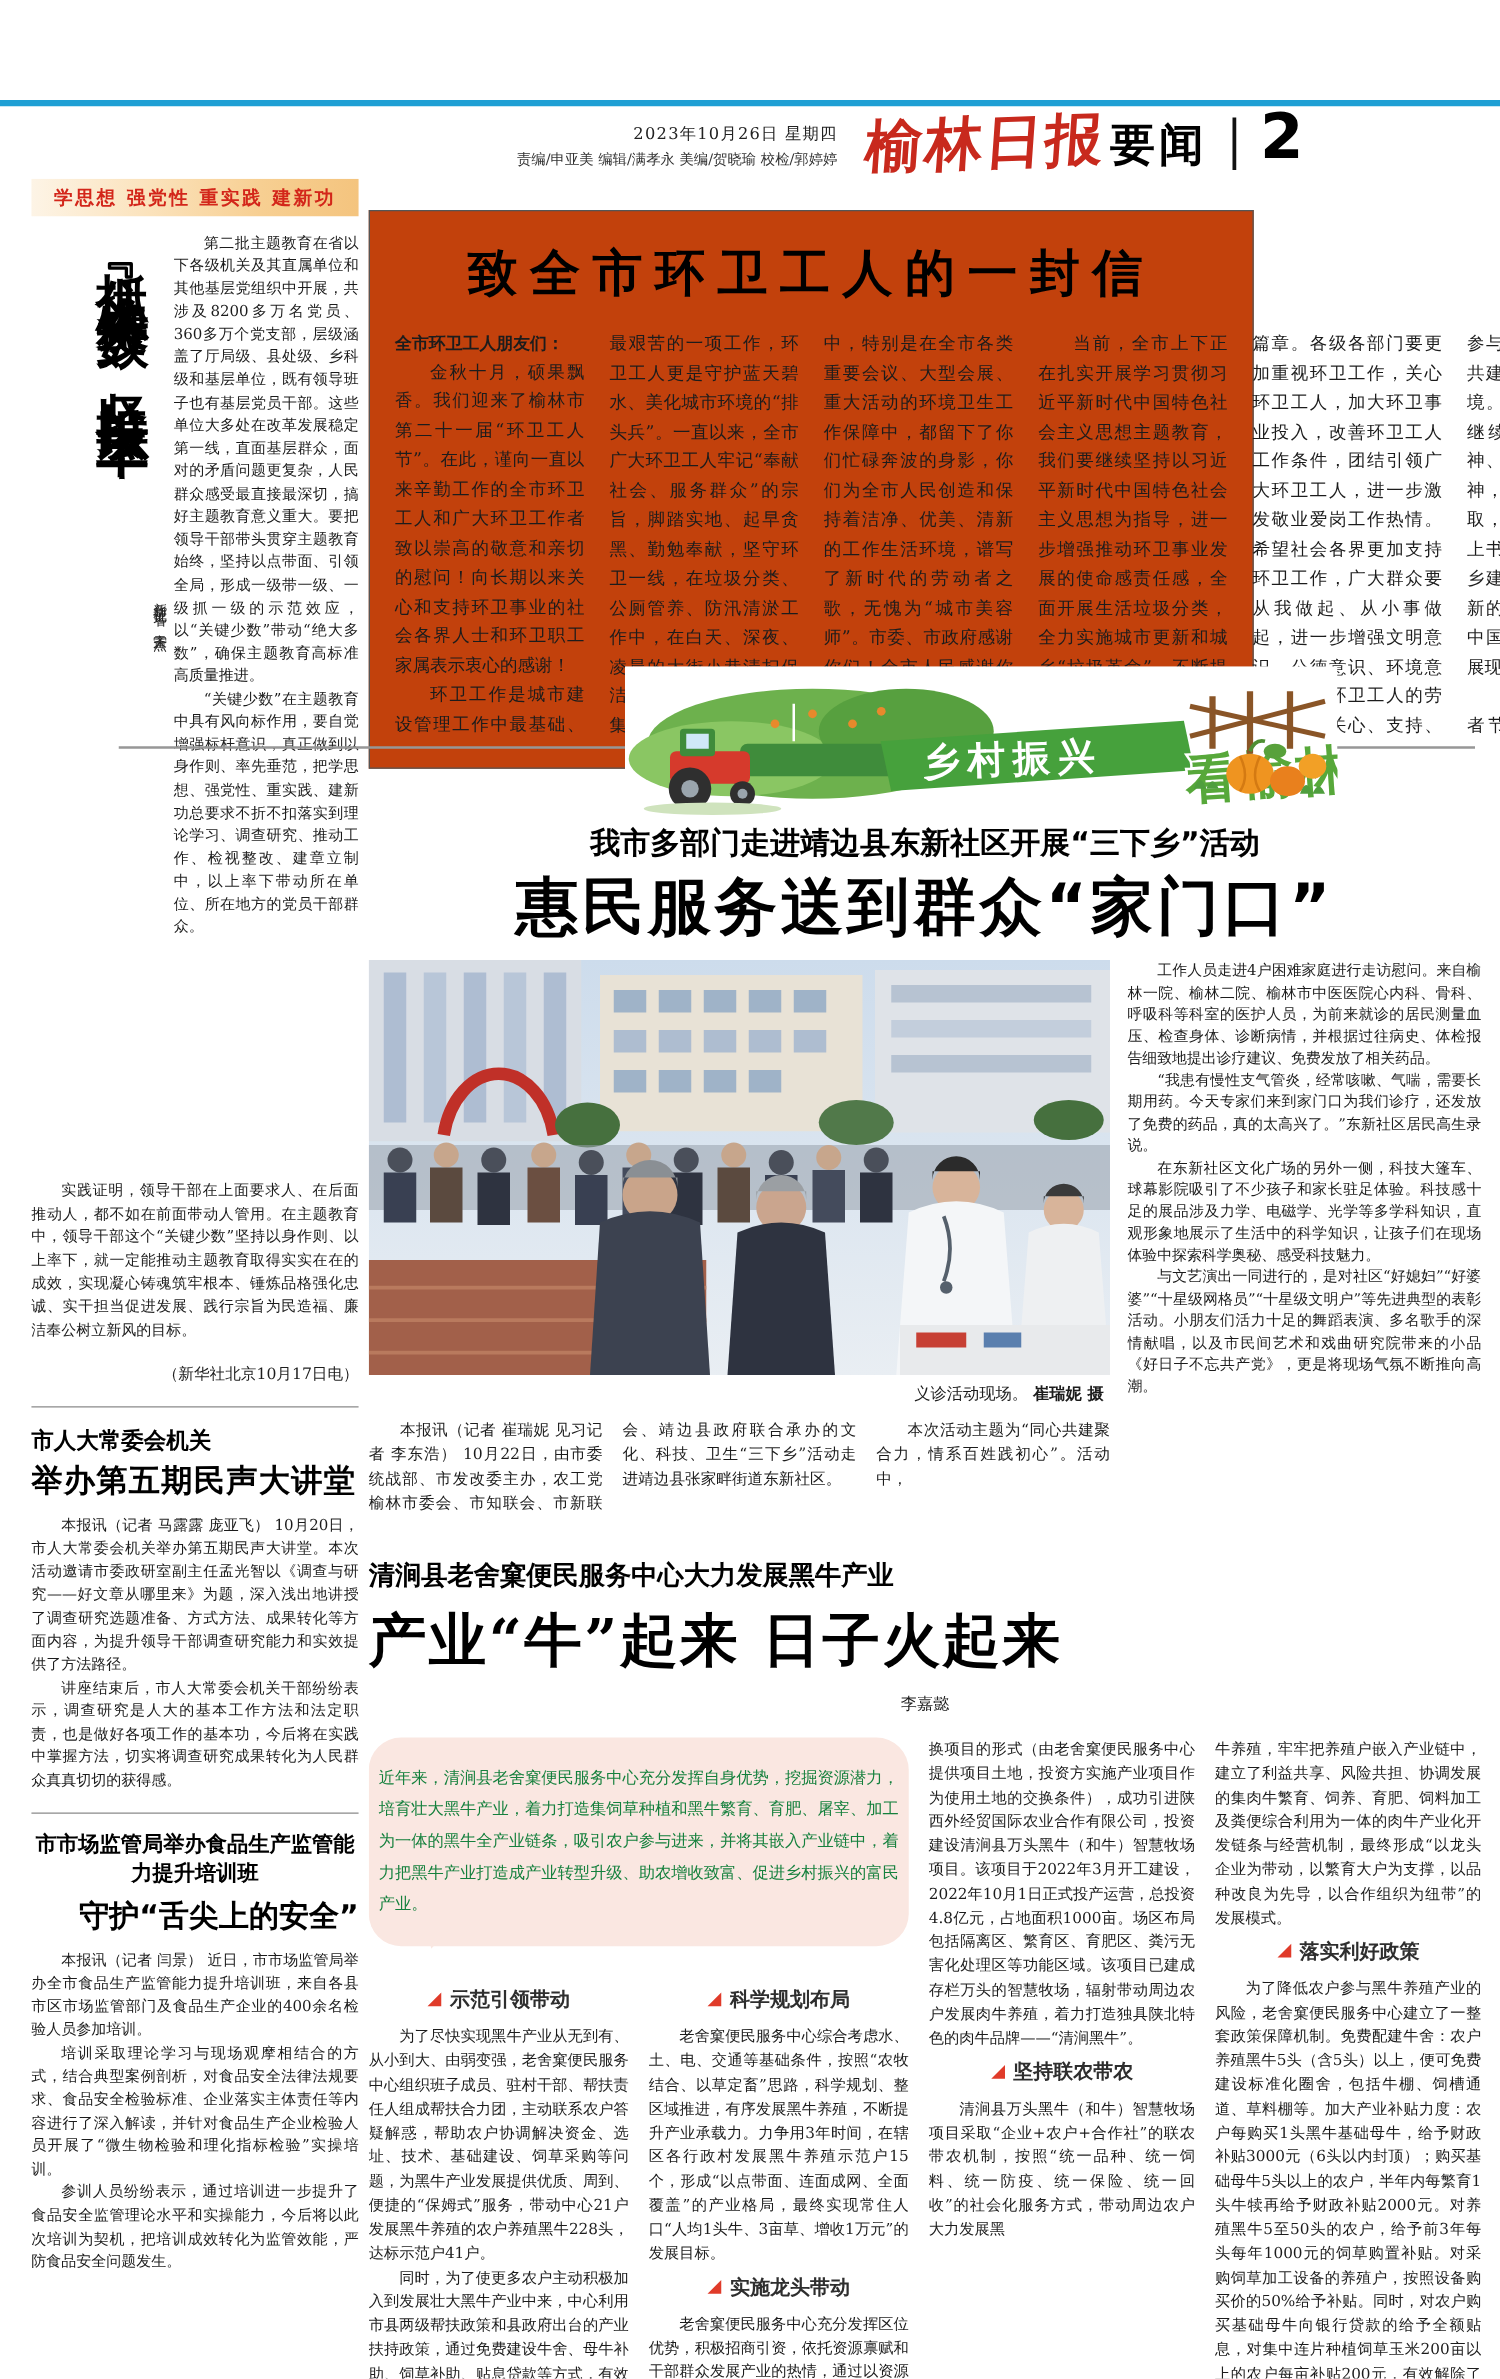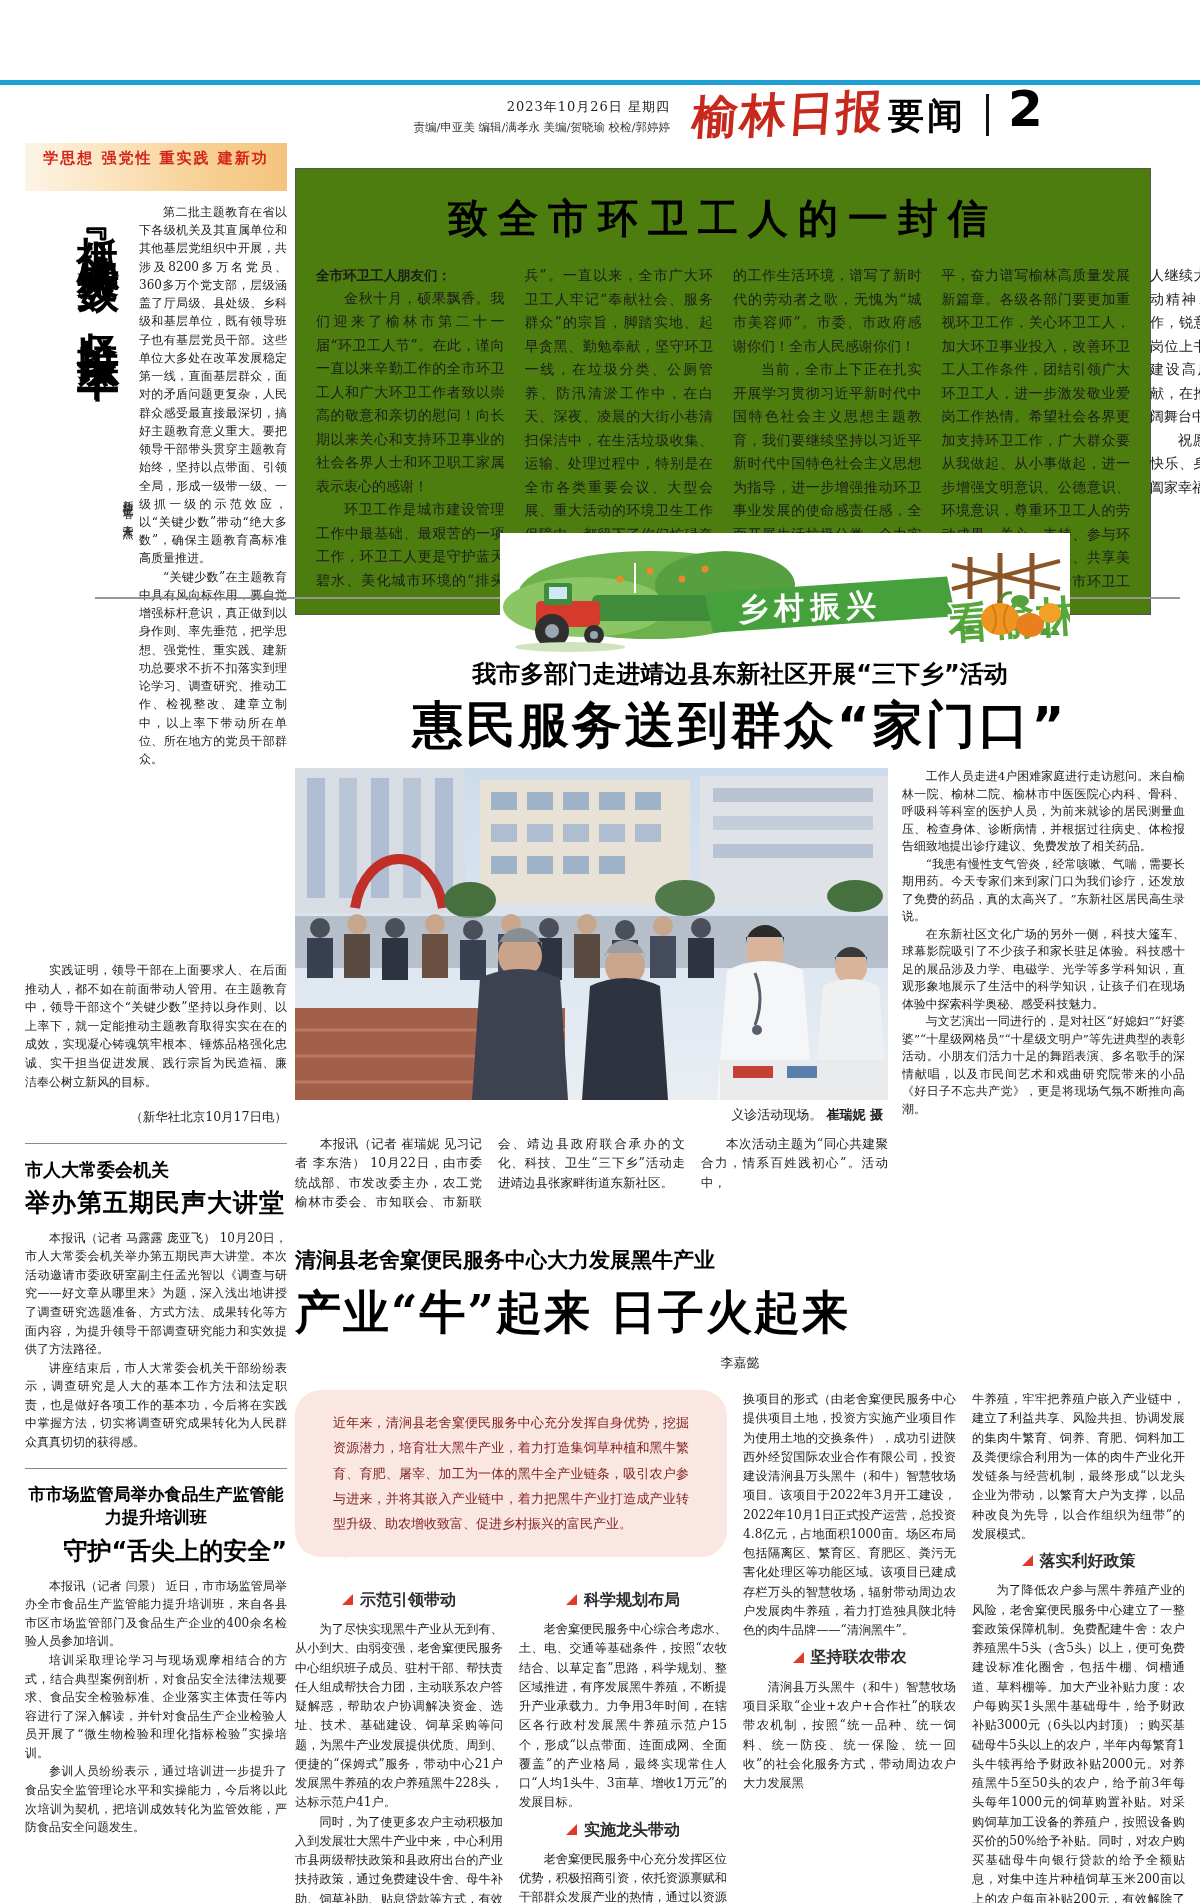--- a/index.html
+++ b/index.html
@@ -18,43 +18,43 @@
   #hdr-staff { font-size:11.5px; color:#333; margin-top:4px; }
   #hdr-masthead { left:692px; top:84px; font-size:46px; font-weight:bold; color:#c8291d;
                   font-family:"DejaVu Serif",serif; transform:rotate(-2deg) skewX(-6deg);
                   letter-spacing:2px; }
   #hdr-section { left:888px; top:92px; font-size:36px; font-weight:bold; letter-spacing:3px; color:#000; }
   #hdr-bar { left:986px; top:94px; width:3px; height:42px; background:#111; }
   #hdr-num { left:1008px; top:80px; font-size:50px; font-weight:bold; color:#000; }
 
   
   #left-strip { left:25px; top:143px; width:262px; height:1760px; overflow:hidden; }
-  #study-banner { height:48px; line-height:30px; text-align:center;
+  #study-banner { height:30px; line-height:30px; text-align:center;
                   font-weight:bold; font-size:15px; letter-spacing:2px; color:#d3261a;
                   background:linear-gradient(90deg,#fdf4e6 0%,#fbe3bd 35%,#f7cf92 70%,#f4c47e 100%);
                   font-family:"DejaVu Sans",sans-serif; }
   #lead-wrap { display:flex; margin-top:12px; height:752px; overflow:hidden; }
   #lead-headline { writing-mode:vertical-rl; text-orientation:upright;
                    font-size:42px; font-weight:bold; letter-spacing:6px; line-height:1.0;
                    width:94px; color:#000; font-family:"DejaVu Serif",serif; }
   #lead-byline-col { width:20px; padding-top:288px; }
   #lead-byline { writing-mode:vertical-rl; text-orientation:upright; font-size:11px; color:#222; letter-spacing:2px; }
   #lead-body { flex:1; font-size:12px; line-height:1.52; }
   #lead-tail { margin-top:6px; font-size:12px; line-height:1.55; }
   #lead-dateline { text-align:right; font-size:12.5px; margin-top:16px; }
   .lstrip-divider { border-top:1px solid #8a8a8a; margin:16px 0 14px; }
   .a-kicker { font-size:18px; font-weight:bold; color:#000; }
   .a-headline { font-size:25px; font-weight:bold; letter-spacing:1px; margin:4px 0 10px; color:#000; }
   .b-kicker { font-size:17px; font-weight:bold; text-align:center; line-height:1.35; color:#000; }
   .b-headline { font-size:24px; font-weight:bold; text-align:right; margin:6px 0 10px; color:#000; }
   .small-body p { font-size:12px; line-height:1.55; }
 
   
-  #letter-box { left:295px; top:168px; width:856px; height:447px; border:1px solid #555;
-                padding:14px 20px 10px; background:#4d7c0f; }
+  #letter-box { left:295px; top:168px; width:708px; height:447px; border:1px solid #555;
+                padding:14px 20px 10px; background:#c2410c; }
   #letter-title { text-align:center; font-size:40px; font-weight:bold; letter-spacing:10px;
                   margin:8px 0 18px; color:#000; }
   #letter-cols { column-count:4; column-gap:20px; height:330px; font-size:14px; line-height:1.68;
                  text-align:justify; }
   #letter-cols .salutation { font-weight:bold; font-family:"DejaVu Sans",sans-serif; font-size:13.5px; }
   #letter-sign { text-align:right; margin-top:12px; padding-right:6px;
                  font-family:"DejaVu Sans",sans-serif; font-weight:bold; font-size:14px; line-height:1.8; }
 
   
   #strip-line { left:95px; top:597px; width:1085px; height:2px; background:#979797; }
@@ -74,22 +74,22 @@
                font-size:11.9px; line-height:1.47; text-align:justify; }
 
   
   #cow { left:295px; top:1246px; width:890px; height:657px; overflow:hidden; }
   #cow-kicker { font-size:21px; font-weight:bold; color:#000; }
   #cow-headline { text-align:left; font-size:46px; font-weight:bold; letter-spacing:2px;
                   margin-top:8px; color:#000; font-family:"DejaVu Serif",serif; }
   #cow-byline { text-align:center; font-size:13px; margin-top:10px; font-family:"DejaVu Sans",sans-serif; }
   #cow-body { display:flex; gap:16px; margin-top:18px; }
   #cow-left { width:432px; }
-  #bubble { position:relative; background:#fae7e1; border-radius:26px; padding:20px 38px;
-            font-size:13px; line-height:1.95; text-align:justify; color:#7f1d1d; }
+  #bubble { position:relative; background:#fae7e1; border-radius:26px; padding:20px 8px;
+            font-size:13px; line-height:1.95; text-align:justify; color:#15803d; }
   #bubble::after { content:""; position:absolute; left:46px; bottom:-18px; width:0; height:0;
                    border:16px solid transparent; border-top:20px solid #fae7e1;
                    border-left-width:4px; border-right-width:18px; }
   #cow-left-cols { display:flex; gap:16px; margin-top:26px; }
   .cow-col { width:208px; font-size:12.2px; line-height:1.58; text-align:justify; }
   .cow-colr { width:213px; font-size:12.2px; line-height:1.58; text-align:justify; }
   .sec-h { display:flex; align-items:center; justify-content:center; gap:7px;
            font-family:"DejaVu Sans",sans-serif; font-weight:bold; font-size:16px; color:#2e2e2e;
            margin:4px 0 8px; }
   .tri { width:0; height:0; border-bottom:11px solid #e03b2a; border-left:11px solid transparent; }

